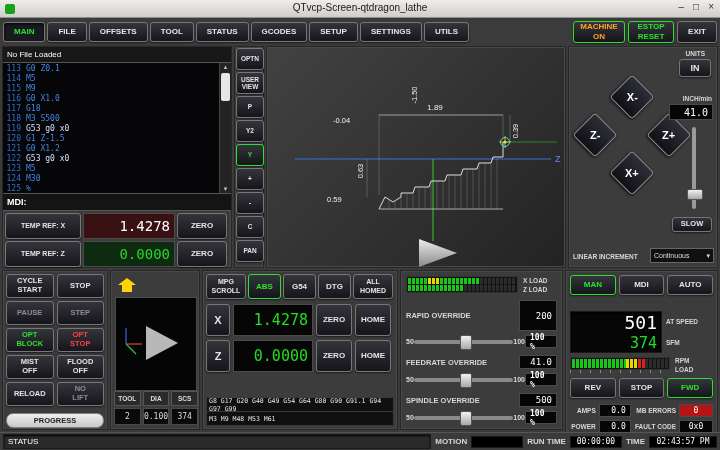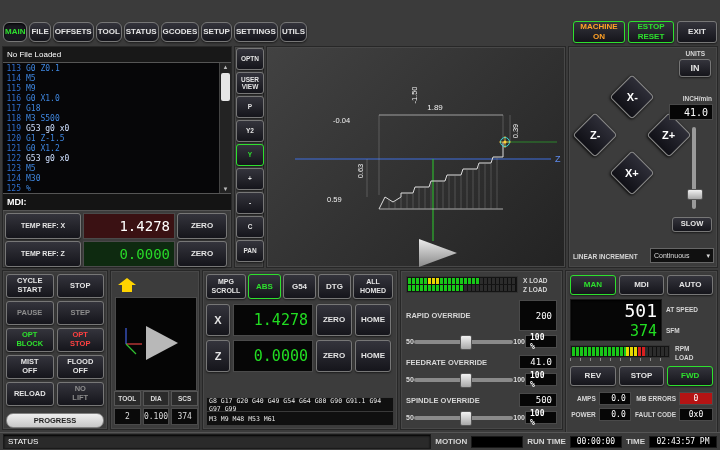--- a/index.html
+++ b/index.html
@@ -12,21 +12,21 @@
   .val{background:#060606;border:1px solid #4a4a4a;color:#fff;font-family:"DejaVu Sans Mono",monospace;display:flex;align-items:center;justify-content:flex-end;padding:0 4px;box-sizing:border-box;}
   .val.green{color:#22dd22;} .val.redbg{background:#3a1113;} .val.greenbg{background:#0e2a10;color:#28d828;}
   .lbl{font-size:6.5px;font-weight:bold;color:#d6d6d6;}
   
   .titlebar{position:absolute;left:0;top:0;width:720px;height:18px;background:linear-gradient(#efedeb,#d0cdca);border-bottom:1px solid #8f8f8f;color:#1a1a1a;font-size:10px;box-sizing:border-box;}
   .titlebar .title{position:absolute;left:0;right:0;top:2px;text-align:center;}
   .app-icon{position:absolute;left:5px;top:4px;width:10px;height:10px;background:#18a018;border-radius:2px;}
   .wctrls{position:absolute;right:6px;top:1px;display:flex;gap:9px;color:#333;font-size:10px;}
   
   .menubar{position:absolute;left:0;top:18px;width:720px;height:27px;display:flex;align-items:center;padding:0 3px;box-sizing:border-box;}
-  .tab{height:20px;padding:0 1px;margin-right:2px;border-radius:6px;}
+  .tab{height:20px;padding:0 10px;margin-right:2px;}
   .menu-right{margin-left:auto;display:flex;gap:3px;align-items:center;}
   
   .fhead{height:15px;background:#181818;border-bottom:1px solid #555;color:#fff;font-size:8px;display:flex;align-items:center;padding-left:4px;}
   .codearea{position:relative;height:130px;background:#060608;overflow:hidden;}
   .gline{height:10px;display:flex;align-items:center;font-family:"DejaVu Sans Mono",monospace;font-size:8px;}
   .gnum{width:18px;text-align:right;color:#2f6fd0;margin-right:5px;}
   .gcode{color:#3f87e0;} .gline.w .gcode{color:#cfe0ff;}
   .vscroll{position:absolute;right:0;top:0;width:11px;height:130px;background:#232323;border-left:1px solid #444;font-size:6px;color:#bbb;text-align:center;}
   .vthumb{position:absolute;left:1px;right:1px;top:10px;height:28px;background:#e6e6e6;border-radius:2px;}
   .mdihead{height:16px;background:#141414;border-top:1px solid #555;border-bottom:1px solid #555;color:#fff;font-size:9px;font-weight:bold;display:flex;align-items:center;padding-left:4px;}
@@ -64,20 +64,29 @@
   
   .statusbar{position:absolute;left:0;top:432px;width:720px;height:18px;background:#3b3b3b;border-top:1px solid #555;display:flex;align-items:center;gap:4px;padding:0 3px;box-sizing:border-box;}
   .sunken{background:#2a2a2a;border:1px solid #1a1a1a;box-shadow:inset 0 1px 2px #000;}
   .blackbox{background:#000;border:1px solid #1a1a1a;color:#fff;font-family:"DejaVu Sans Mono",monospace;font-size:8px;display:flex;align-items:center;justify-content:center;box-sizing:border-box;}
 </style>
 </head>
 <body>
 
 <div class="screen">
 
+  <div class="titlebar">
+    <span class="app-icon"></span>
+    <span class="title">QTvcp-Screen-qtdragon_lathe</span>
+    <span class="wctrls">
+      <span>–</span>
+      <span>□</span>
+      <span>×</span>
+    </span>
+  </div>
 
   <div class="menubar">
     <button class="btn tab pressed t-green">MAIN</button>
     <button class="btn tab">FILE</button>
     <button class="btn tab">OFFSETS</button>
     <button class="btn tab">TOOL</button>
     <button class="btn tab">STATUS</button>
     <button class="btn tab">GCODES</button>
     <button class="btn tab">SETUP</button>
     <button class="btn tab">SETTINGS</button>
@@ -427,21 +436,21 @@
       <div class="val" style="width:32px;height:13px;font-size:8px;">100 %</div>
     </div>
   </div>
 
   <div class="panel" style="left:565px;top:270px;width:153px;height:180px;padding:4px;">
     <div style="display:flex;gap:3px;">
       <button class="btn t-green b-green" style="width:46px;height:20px;">MAN</button>
       <button class="btn" style="width:46px;height:20px;">MDI</button>
       <button class="btn" style="width:46px;height:20px;">AUTO</button>
     </div>
-    <div style="display:flex;gap:4px;margin-top:4px;">
+    <div style="display:flex;gap:4px;margin-top:16px;">
       <div class="sunken" style="width:92px;height:42px;display:flex;flex-direction:column;justify-content:space-around;align-items:flex-end;padding:0 4px;box-sizing:border-box;background:#060606;">
         <span style="font-family:'DejaVu Sans Mono',monospace;font-size:18px;color:#fff;">501</span>
         <span style="font-family:'DejaVu Sans Mono',monospace;font-size:15px;color:#22dd22;">374</span>
       </div>
       <div style="display:flex;flex-direction:column;justify-content:space-around;height:42px;">
         <span class="lbl">AT SPEED</span>
         <span class="lbl">SFM</span>
       </div>
     </div>
     <div style="display:flex;gap:5px;margin-top:4px;align-items:center;">

